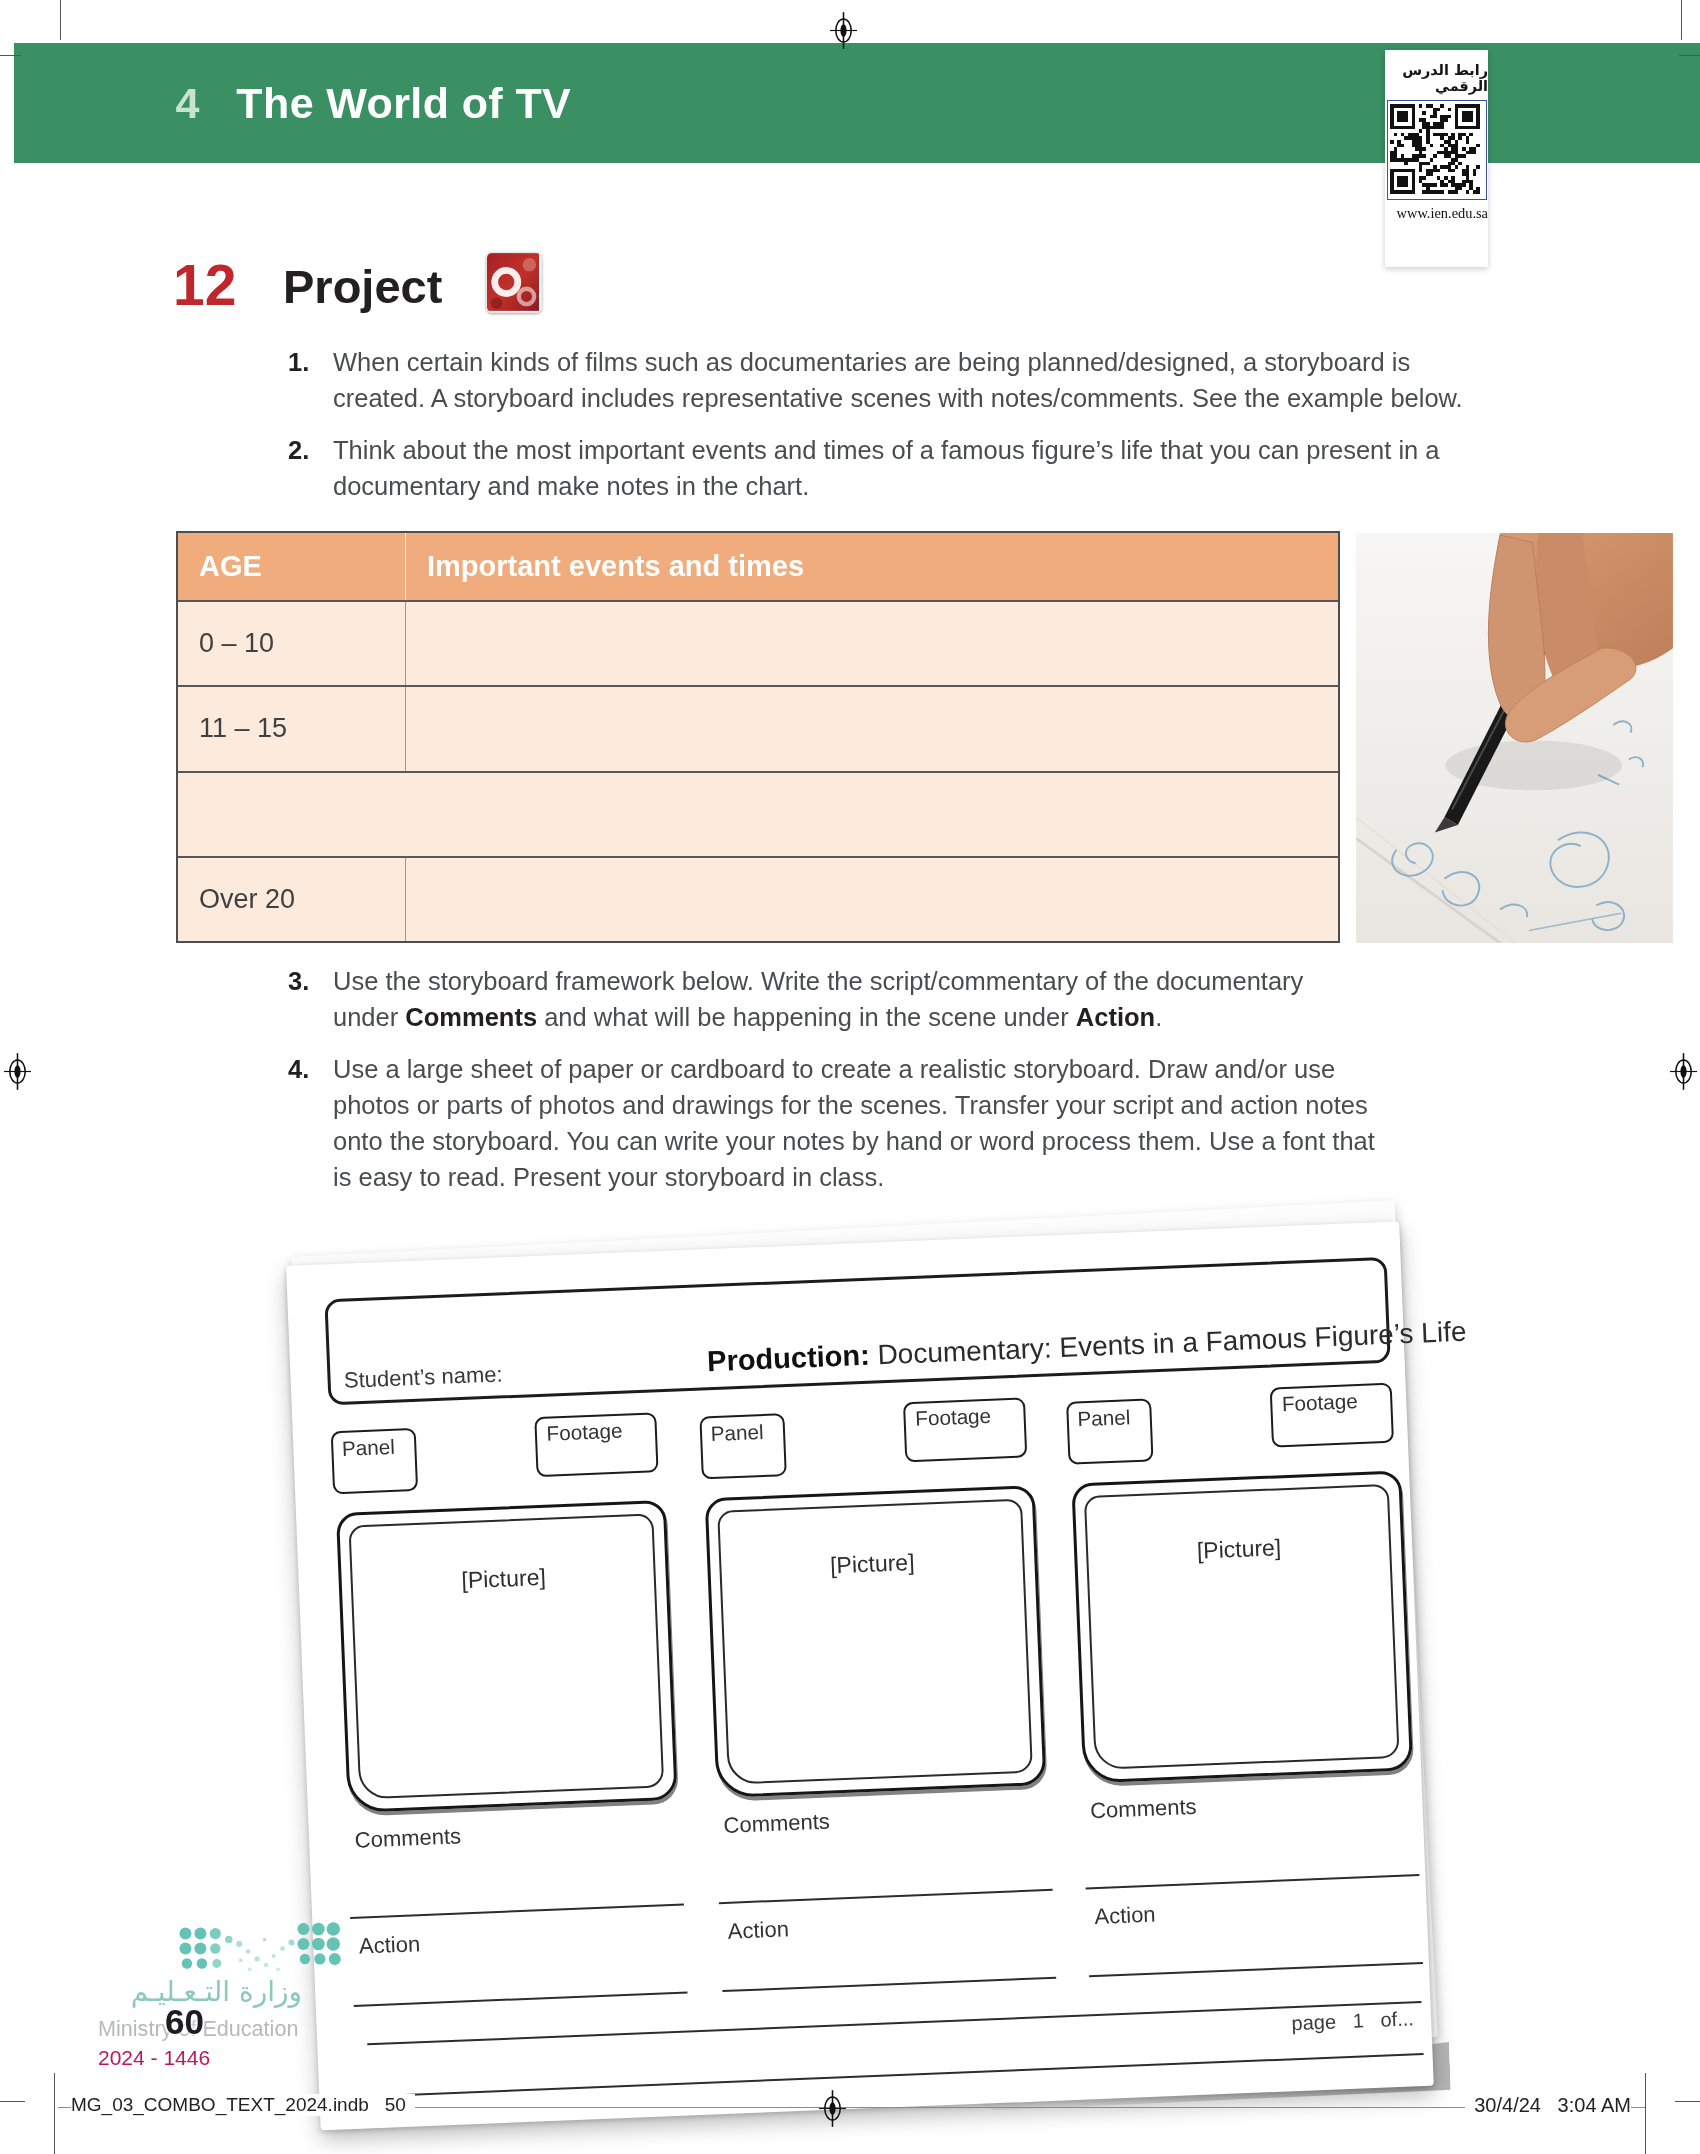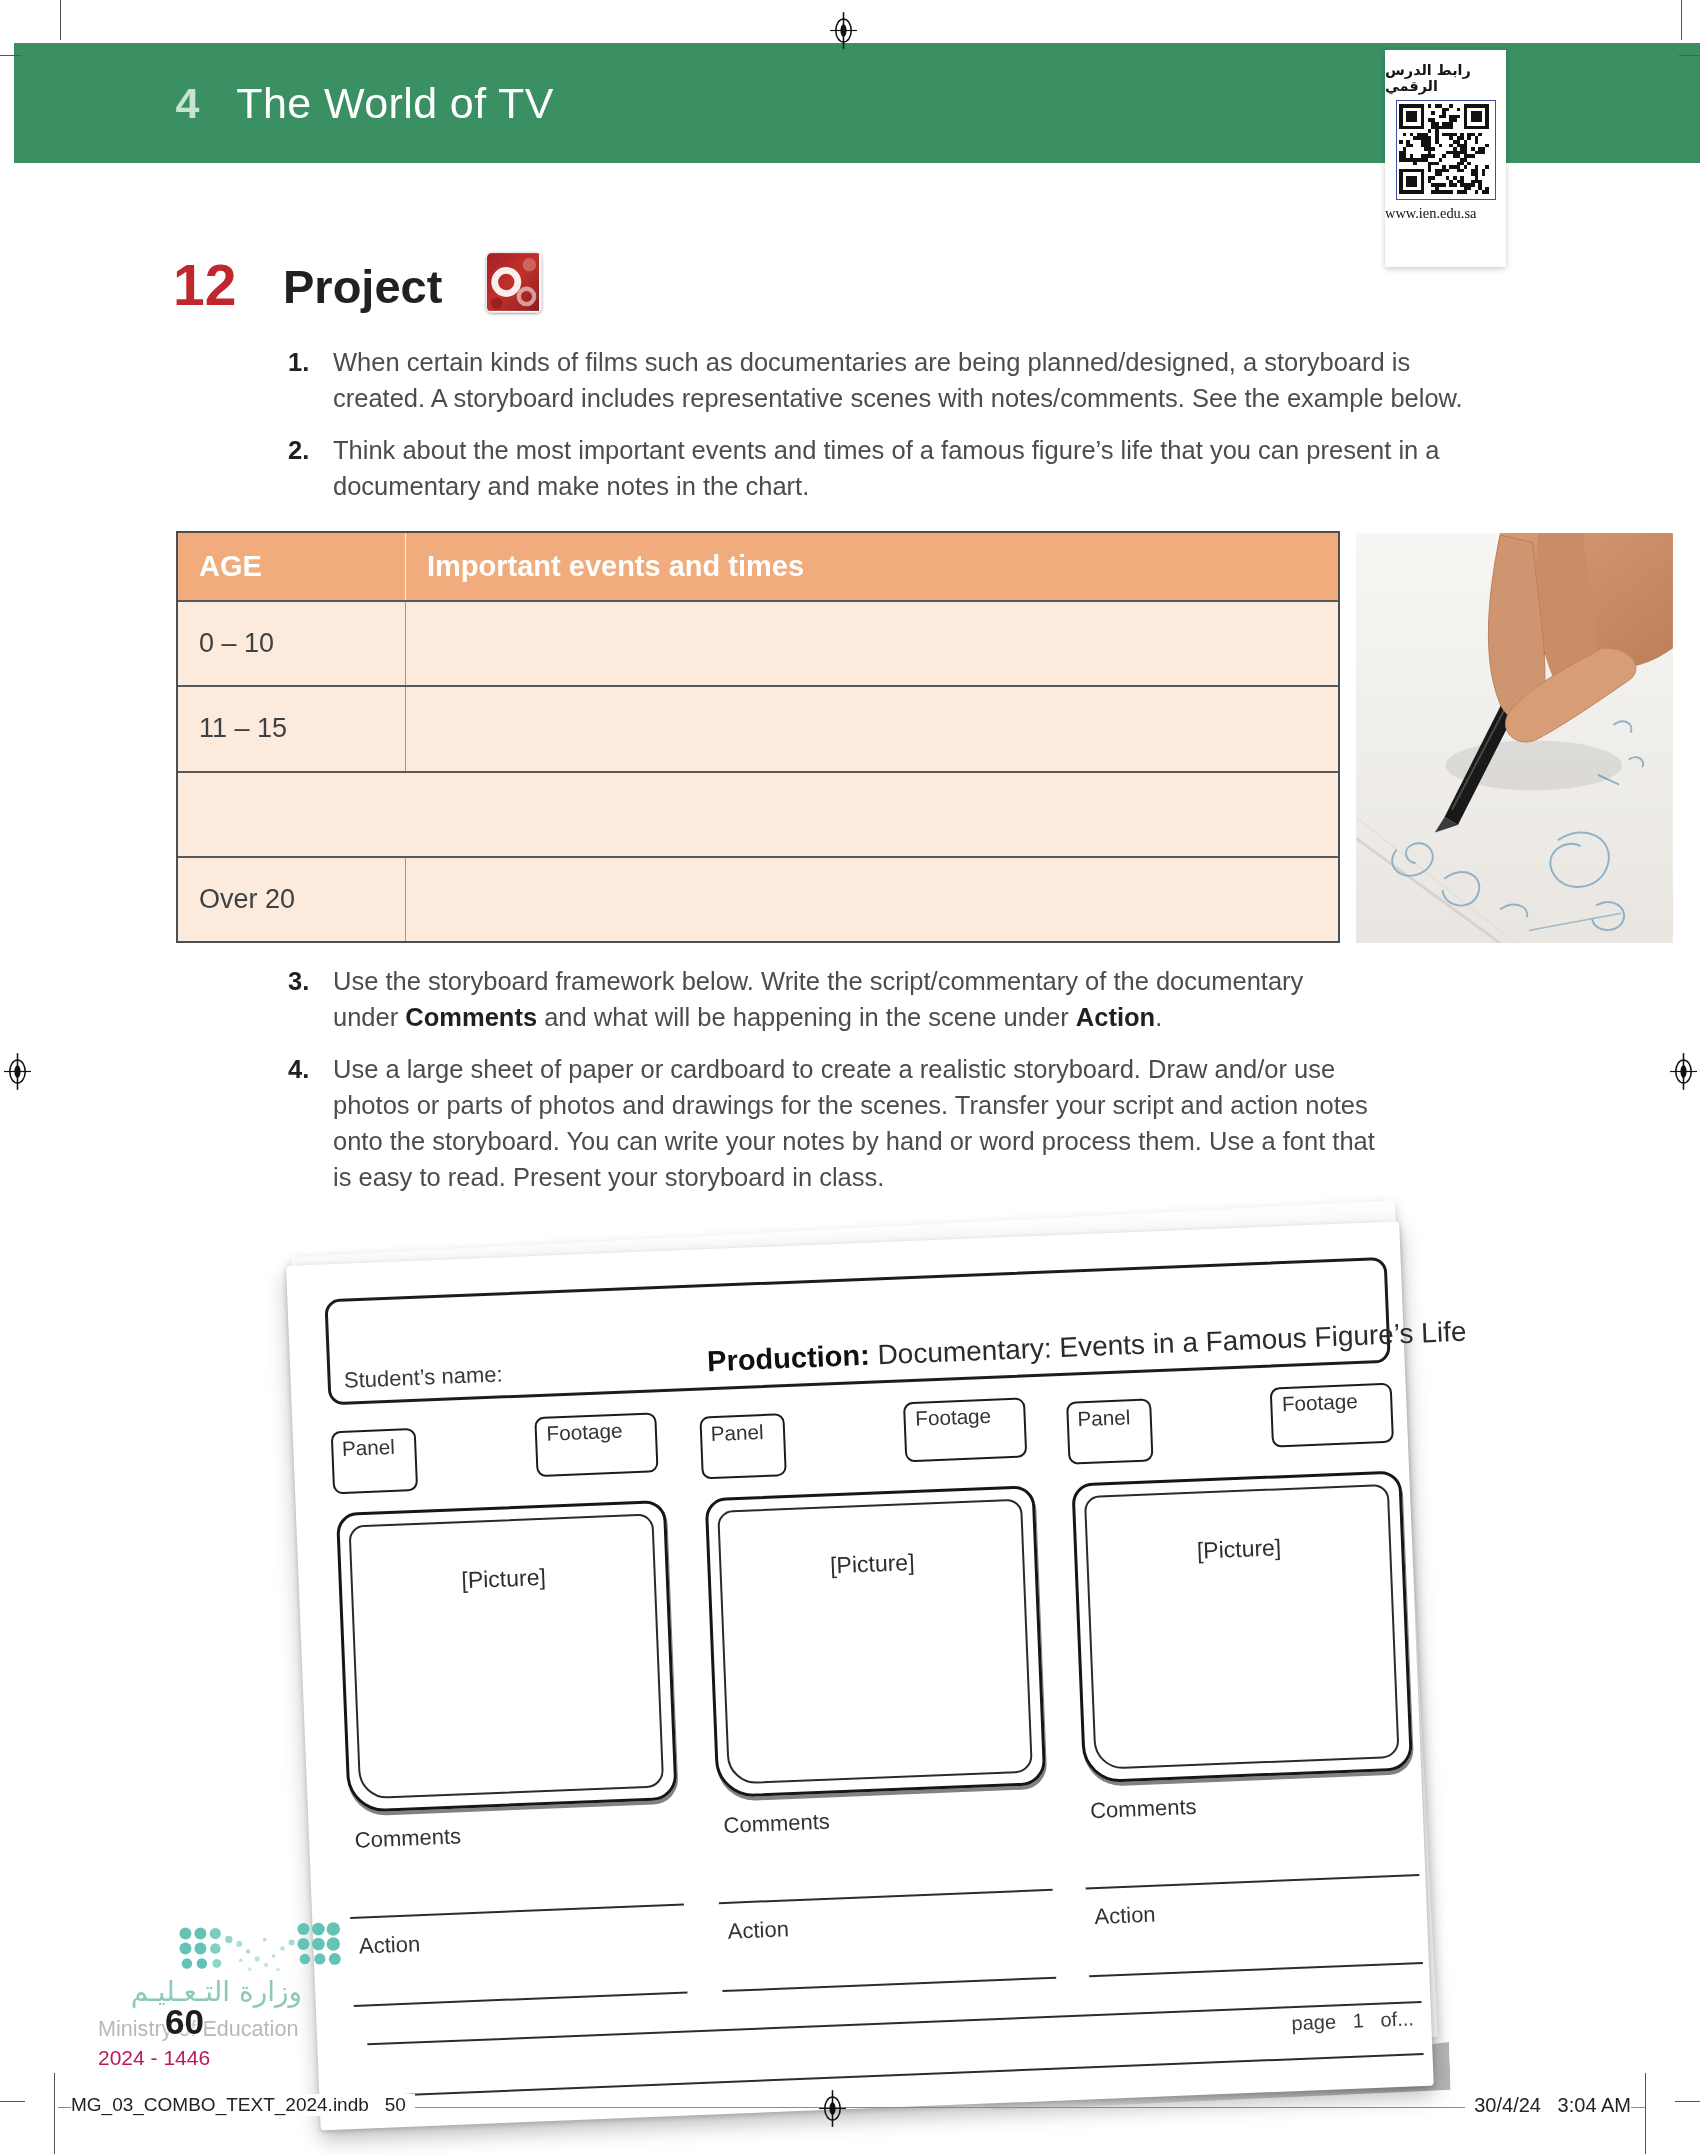--- a/index.html
+++ b/index.html
@@ -8,24 +8,24 @@
     position:relative; width:1700px; height:2155px; background:#fff;
     overflow:hidden; font-family:"Liberation Sans", sans-serif; color:#222;
   }
   
   .cropline { position:absolute; background:#555; z-index:2; }
   .regmark { position:absolute; z-index:2; }
   
   .unit-bar { position:absolute; left:14.4px; top:43px; width:1686px; height:120px; background:#3a8f63; z-index:1; }
   .unit-bar-inner { position:absolute; left:161px; top:0; height:100%; display:flex; align-items:center; gap:37px; }
   .unit-num { color:#c7e3d2; font-size:43px; font-weight:bold; }
-  .unit-title { color:#ffffff; font-size:43px; font-weight:normal; letter-spacing:0.4px; white-space:nowrap; }
-  
-  .qrbox { position:absolute; left:1385px; top:50px; width:121px; height:217px; background:#fff;
-    box-shadow:0 1.9px 5.8px rgba(0,0,0,.20); z-index:5; text-align:left; }
+  .unit-title { color:#ffffff; font-size:43px; font-weight:bold; letter-spacing:0.4px; white-space:nowrap; }
+  
+  .qrbox { position:absolute; left:1385px; top:50px; width:103px; height:217px; background:#fff;
+    box-shadow:0 1.9px 5.8px rgba(0,0,0,.20); z-index:5; text-align:right; }
   .qr-title { font-family:"DejaVu Sans", sans-serif; font-size:14.4px; font-weight:bold; color:#141414; margin-top:11.5px; }
   .qr-frame { width:100px; height:100px; margin:6.7px auto 4.8px auto; border:1.9px solid #3f51a3; padding:2.9px; background:#fff; }
   .qr-frame svg { display:block; width:90px; height:90px; }
   .qr-url { font-family:"Liberation Serif", serif; font-size:14.4px; color:#111; }
   
   .lesson-num { position:absolute; left:173px; top:252px; font-size:57px; font-weight:bold; color:#c0272d; z-index:3; }
   .lesson-title { position:absolute; left:283px; top:259px; font-size:47px; font-weight:bold; color:#232022; z-index:3; }
   .proj-icon { position:absolute; left:486px; top:252px; width:56px; height:61px; border:1.9px solid #e6e6e6;
     border-radius:5.8px; box-shadow:0 1px 2.9px rgba(0,0,0,.35); overflow:hidden; z-index:3; }
   

